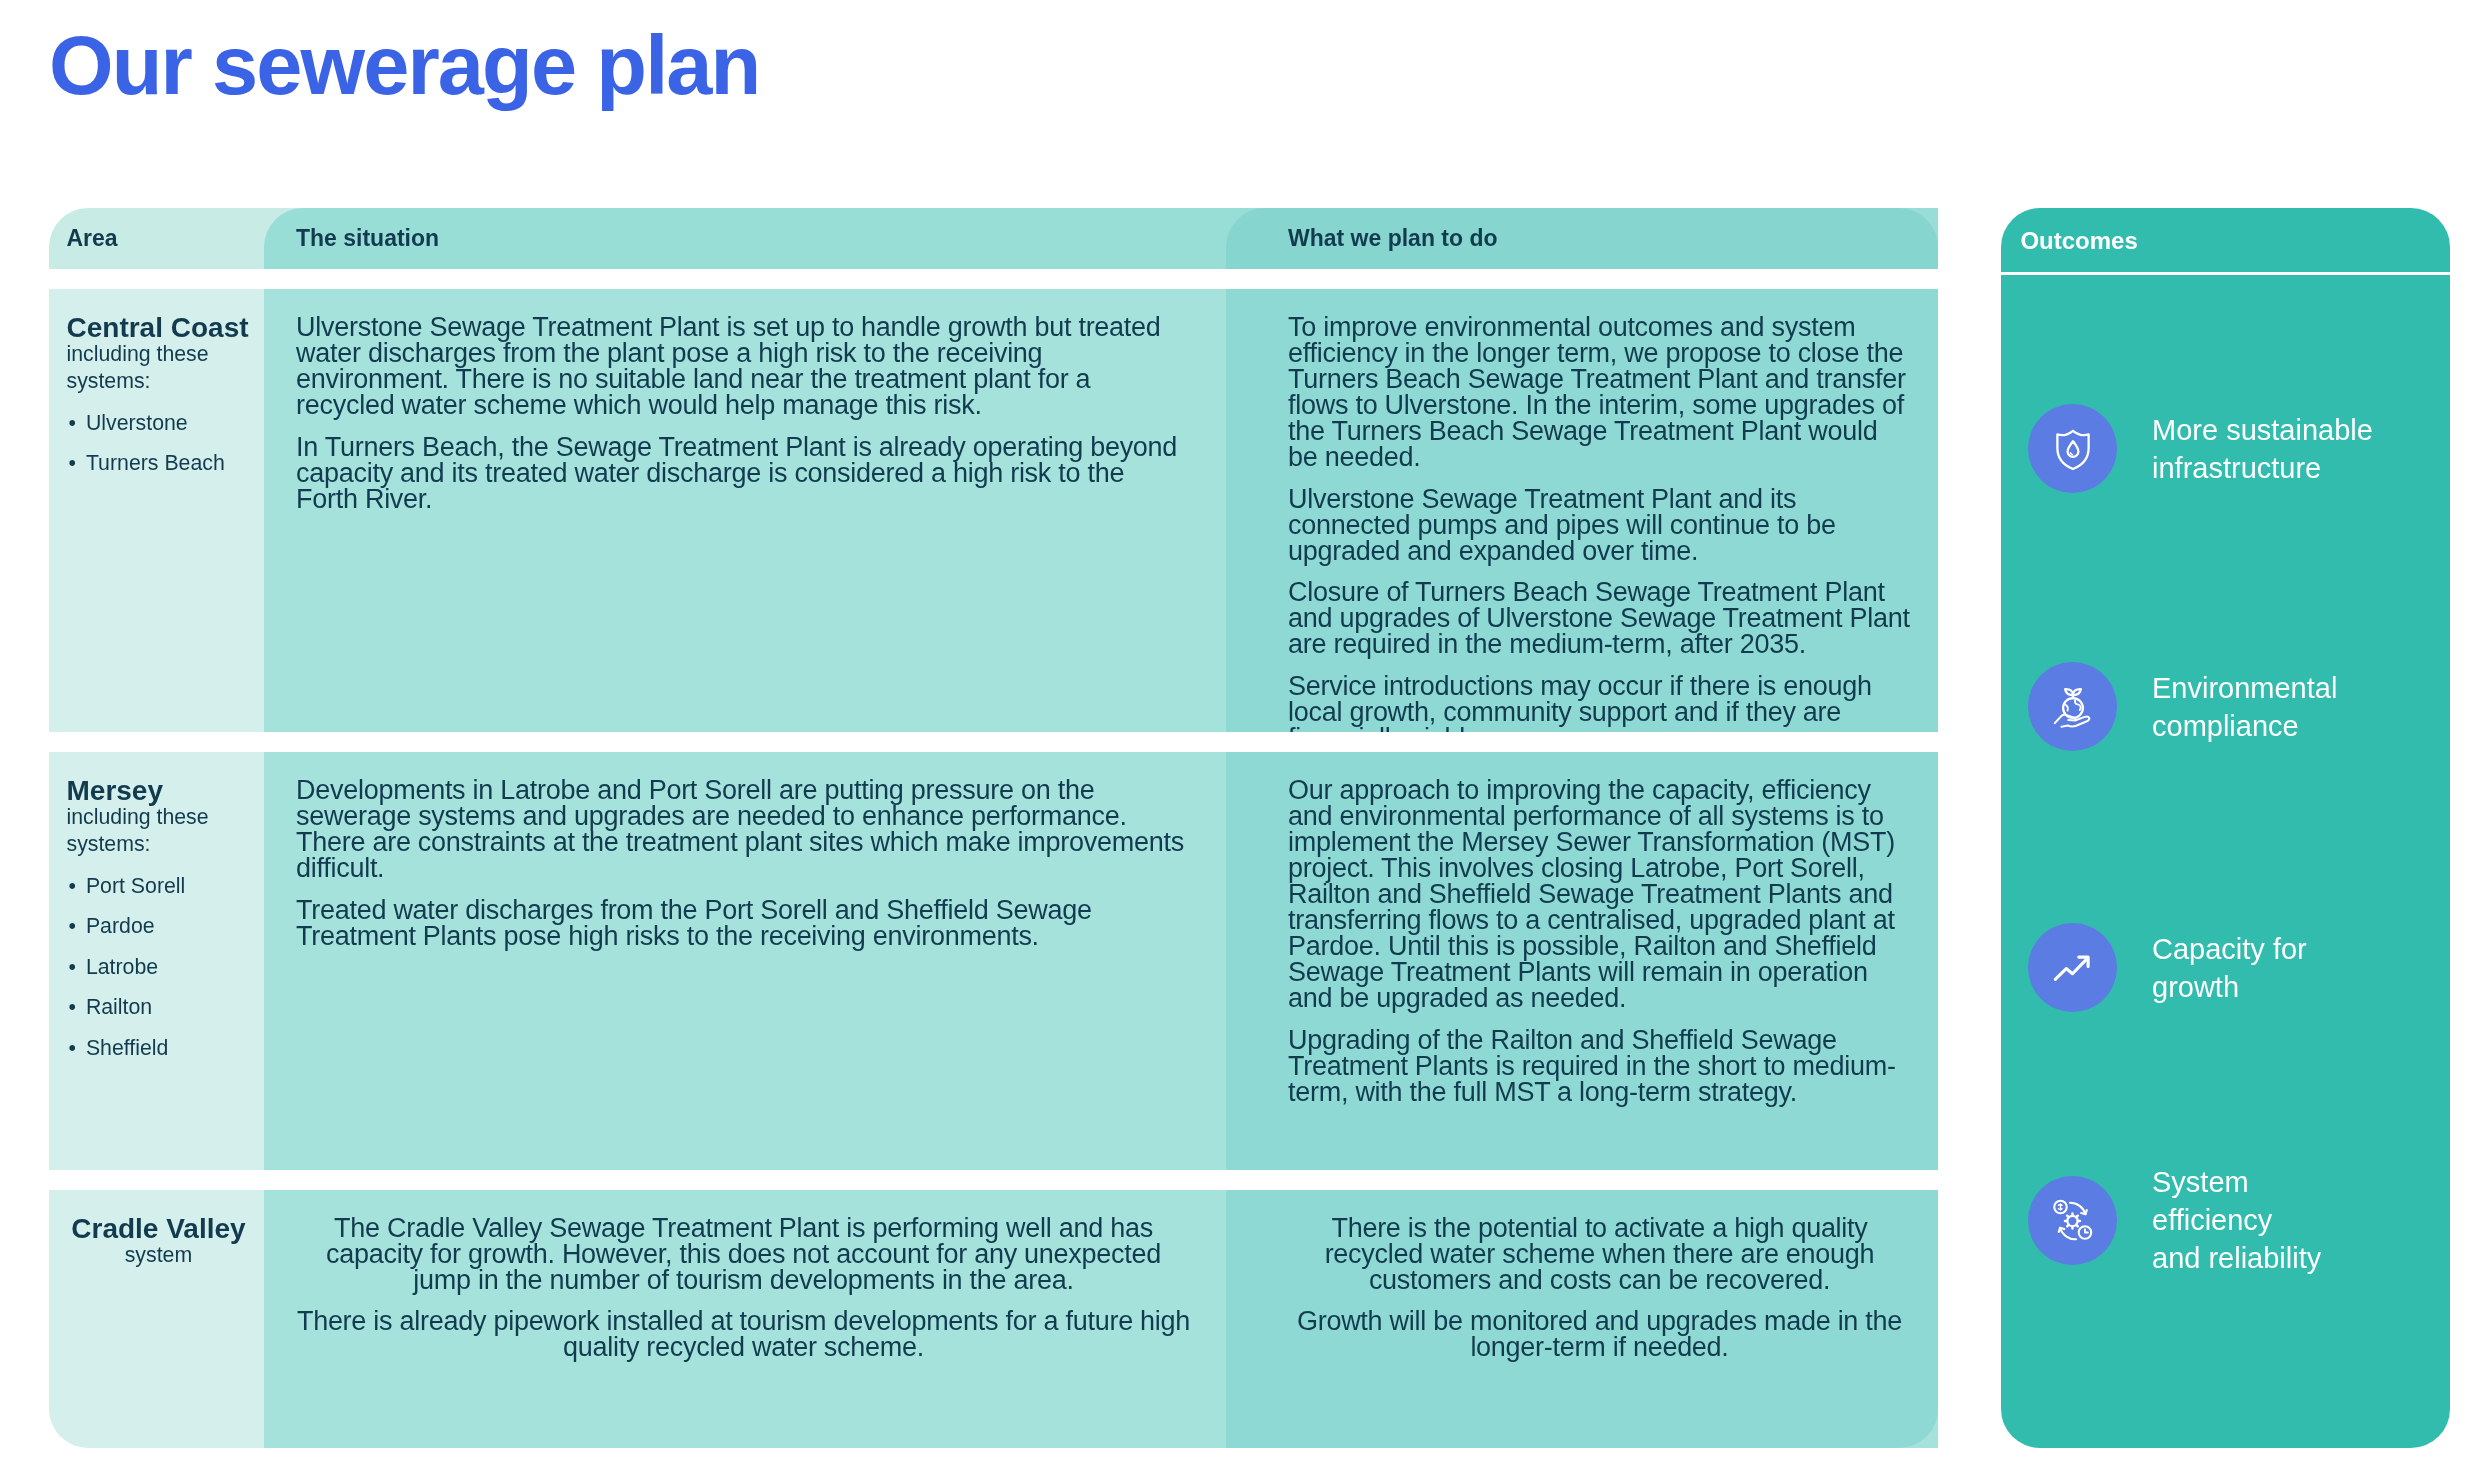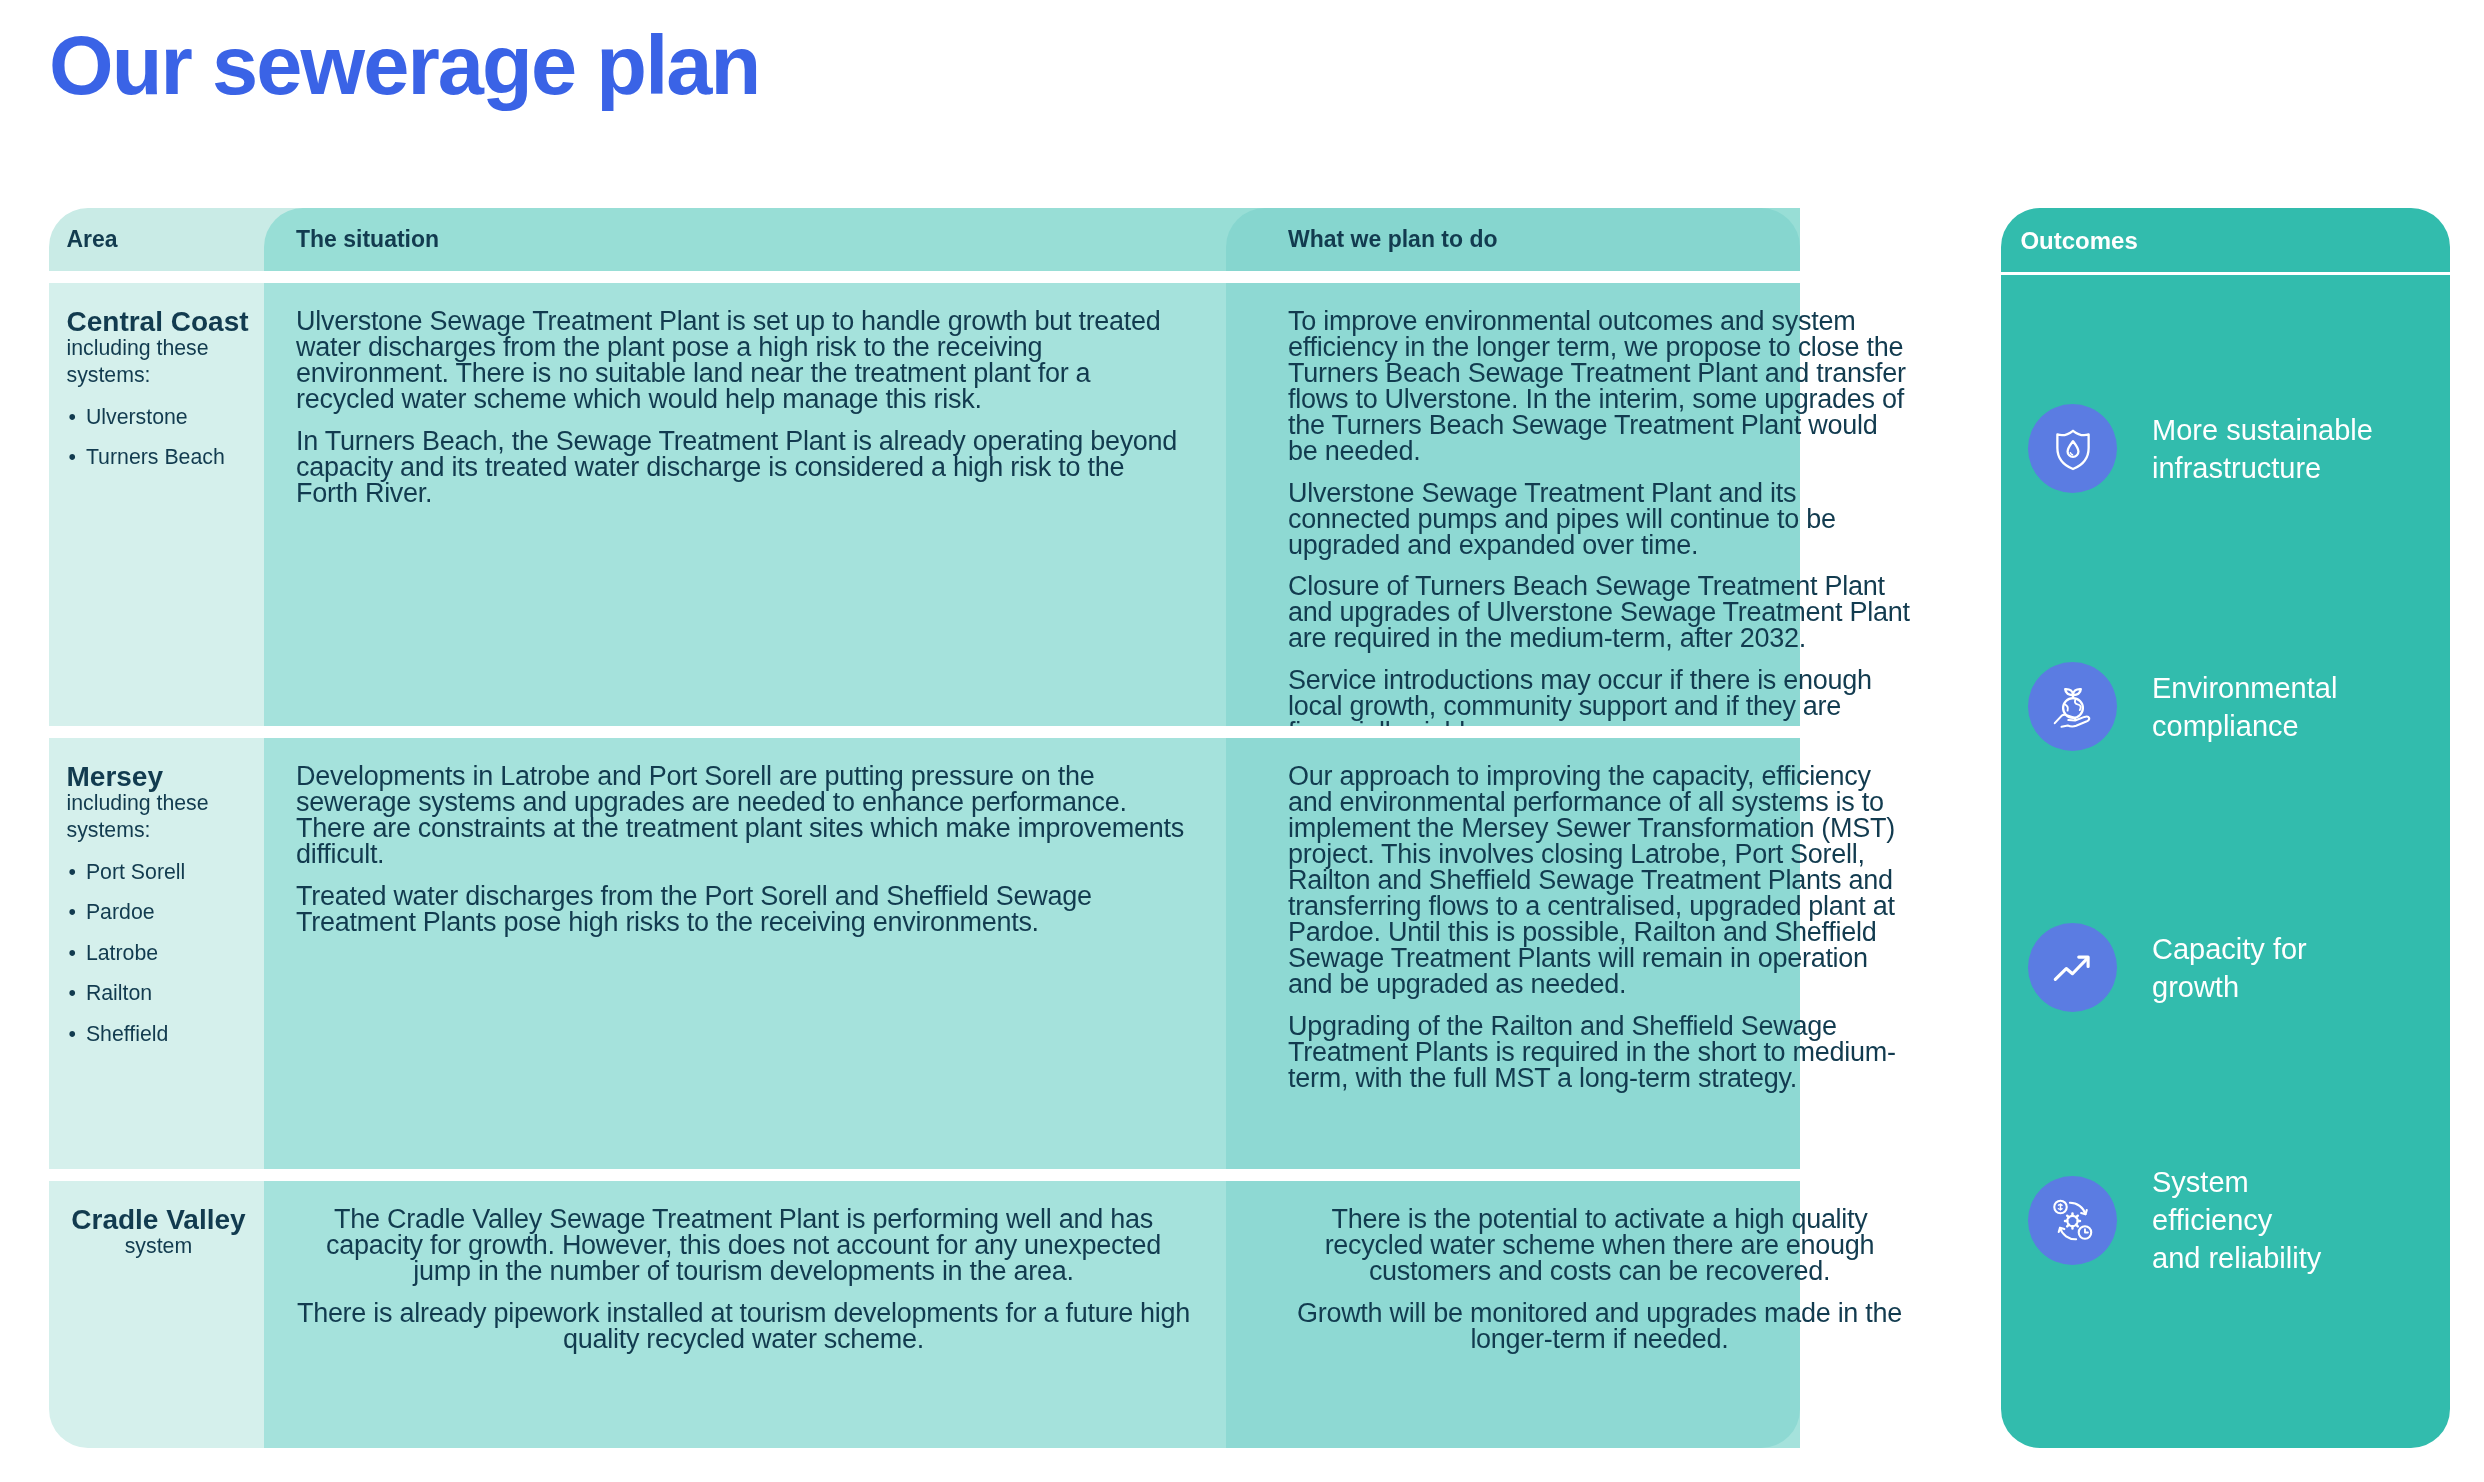--- a/index.html
+++ b/index.html
@@ -22,22 +22,22 @@
     font-family:"Liberation Sans","DejaVu Sans",sans-serif;
     color:var(--text_dark);
   }
   .page-title{
     position:absolute;left:49px;top:17.5px;
     font-size:83px;font-weight:700;letter-spacing:-1.9px;
     color:var(--title_blue);
   }
   
   .plan-table{
-    position:absolute;left:49px;top:208px;width:1751px;height:1240px;
-    display:flex;flex-direction:column;gap:12px;
+    position:absolute;left:49px;top:208px;width:1889px;height:1240px;
+    display:flex;flex-direction:column;gap:20px;
   }
   .trow{position:relative;background:var(--area_body);}
   .trow .band{position:absolute;top:0;bottom:0;right:0;}
   .band-sit{left:215px;background:var(--situation_body);}
   .band-plan{left:1177px;background:var(--plan_body);}
   .trow.thead{height:65px;background:var(--area_header);border-top-left-radius:39px;}
   .trow.thead .band-sit{background:var(--situation_header);border-top-left-radius:39px;}
   .trow.thead .band-plan{background:var(--plan_header);border-top-left-radius:39px;border-top-right-radius:39px;}
   .trow.row-1{height:443px;}
   .trow.row-2{height:445px;}
@@ -118,21 +118,21 @@
           <li>Turners Beach</li>
         </ul>
       </div>
       <div class="cell sit">
         <p>Ulverstone Sewage Treatment Plant is set up to handle growth but treated water discharges from the plant pose a high risk to the receiving environment. There is no suitable land near the treatment plant for a recycled water scheme which would help manage this risk.</p>
         <p>In Turners Beach, the Sewage Treatment Plant is already operating beyond capacity and its treated water discharge is considered a high risk to the Forth River.</p>
       </div>
       <div class="cell plan">
         <p>To improve environmental outcomes and system efficiency in the longer term, we propose to close the Turners Beach Sewage Treatment Plant and transfer flows to Ulverstone. In the interim, some upgrades of the Turners Beach Sewage Treatment Plant would be needed.</p>
         <p>Ulverstone Sewage Treatment Plant and its connected pumps and pipes will continue to be upgraded and expanded over time.</p>
-        <p>Closure of Turners Beach Sewage Treatment Plant and upgrades of Ulverstone Sewage Treatment Plant are required in the medium-term, after 2032.</p>
+        <p>Closure of Turners Beach Sewage Treatment Plant and upgrades of Ulverstone Sewage Treatment Plant are required in the medium-term, after 2035.</p>
         <p>Service introductions may occur if there is enough local growth, community support and if they are financially viable.</p>
       </div>
     </div>
   </div>
 
   <div class="trow row-2">
     <div class="band band-sit"></div>
     <div class="band band-plan"></div>
     <div class="cells">
       <div class="cell area">

